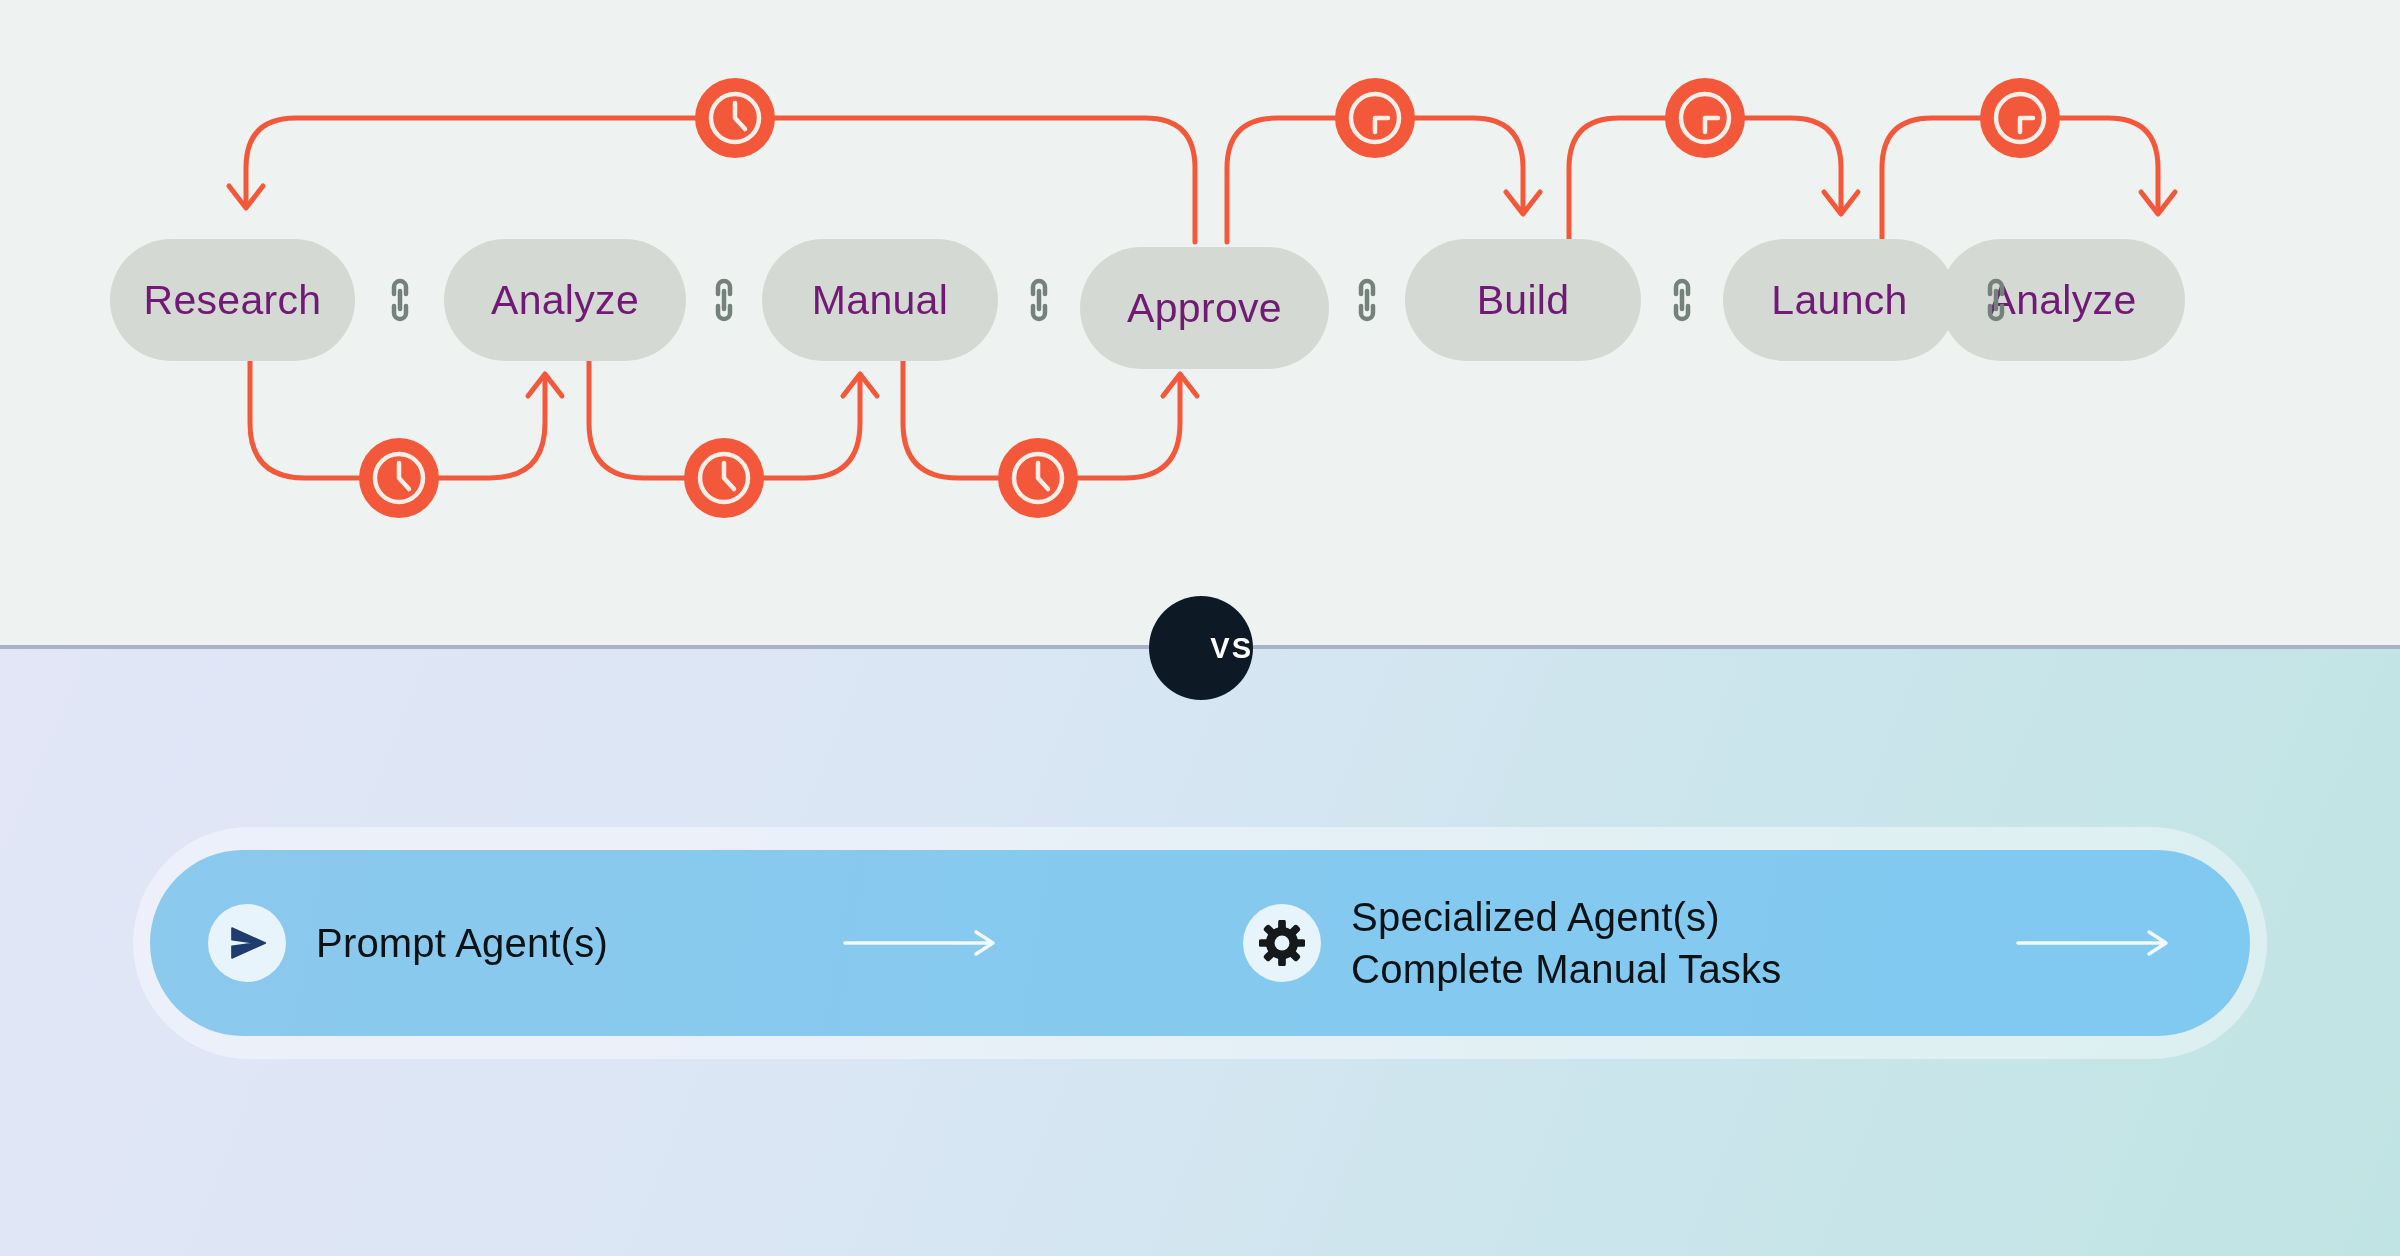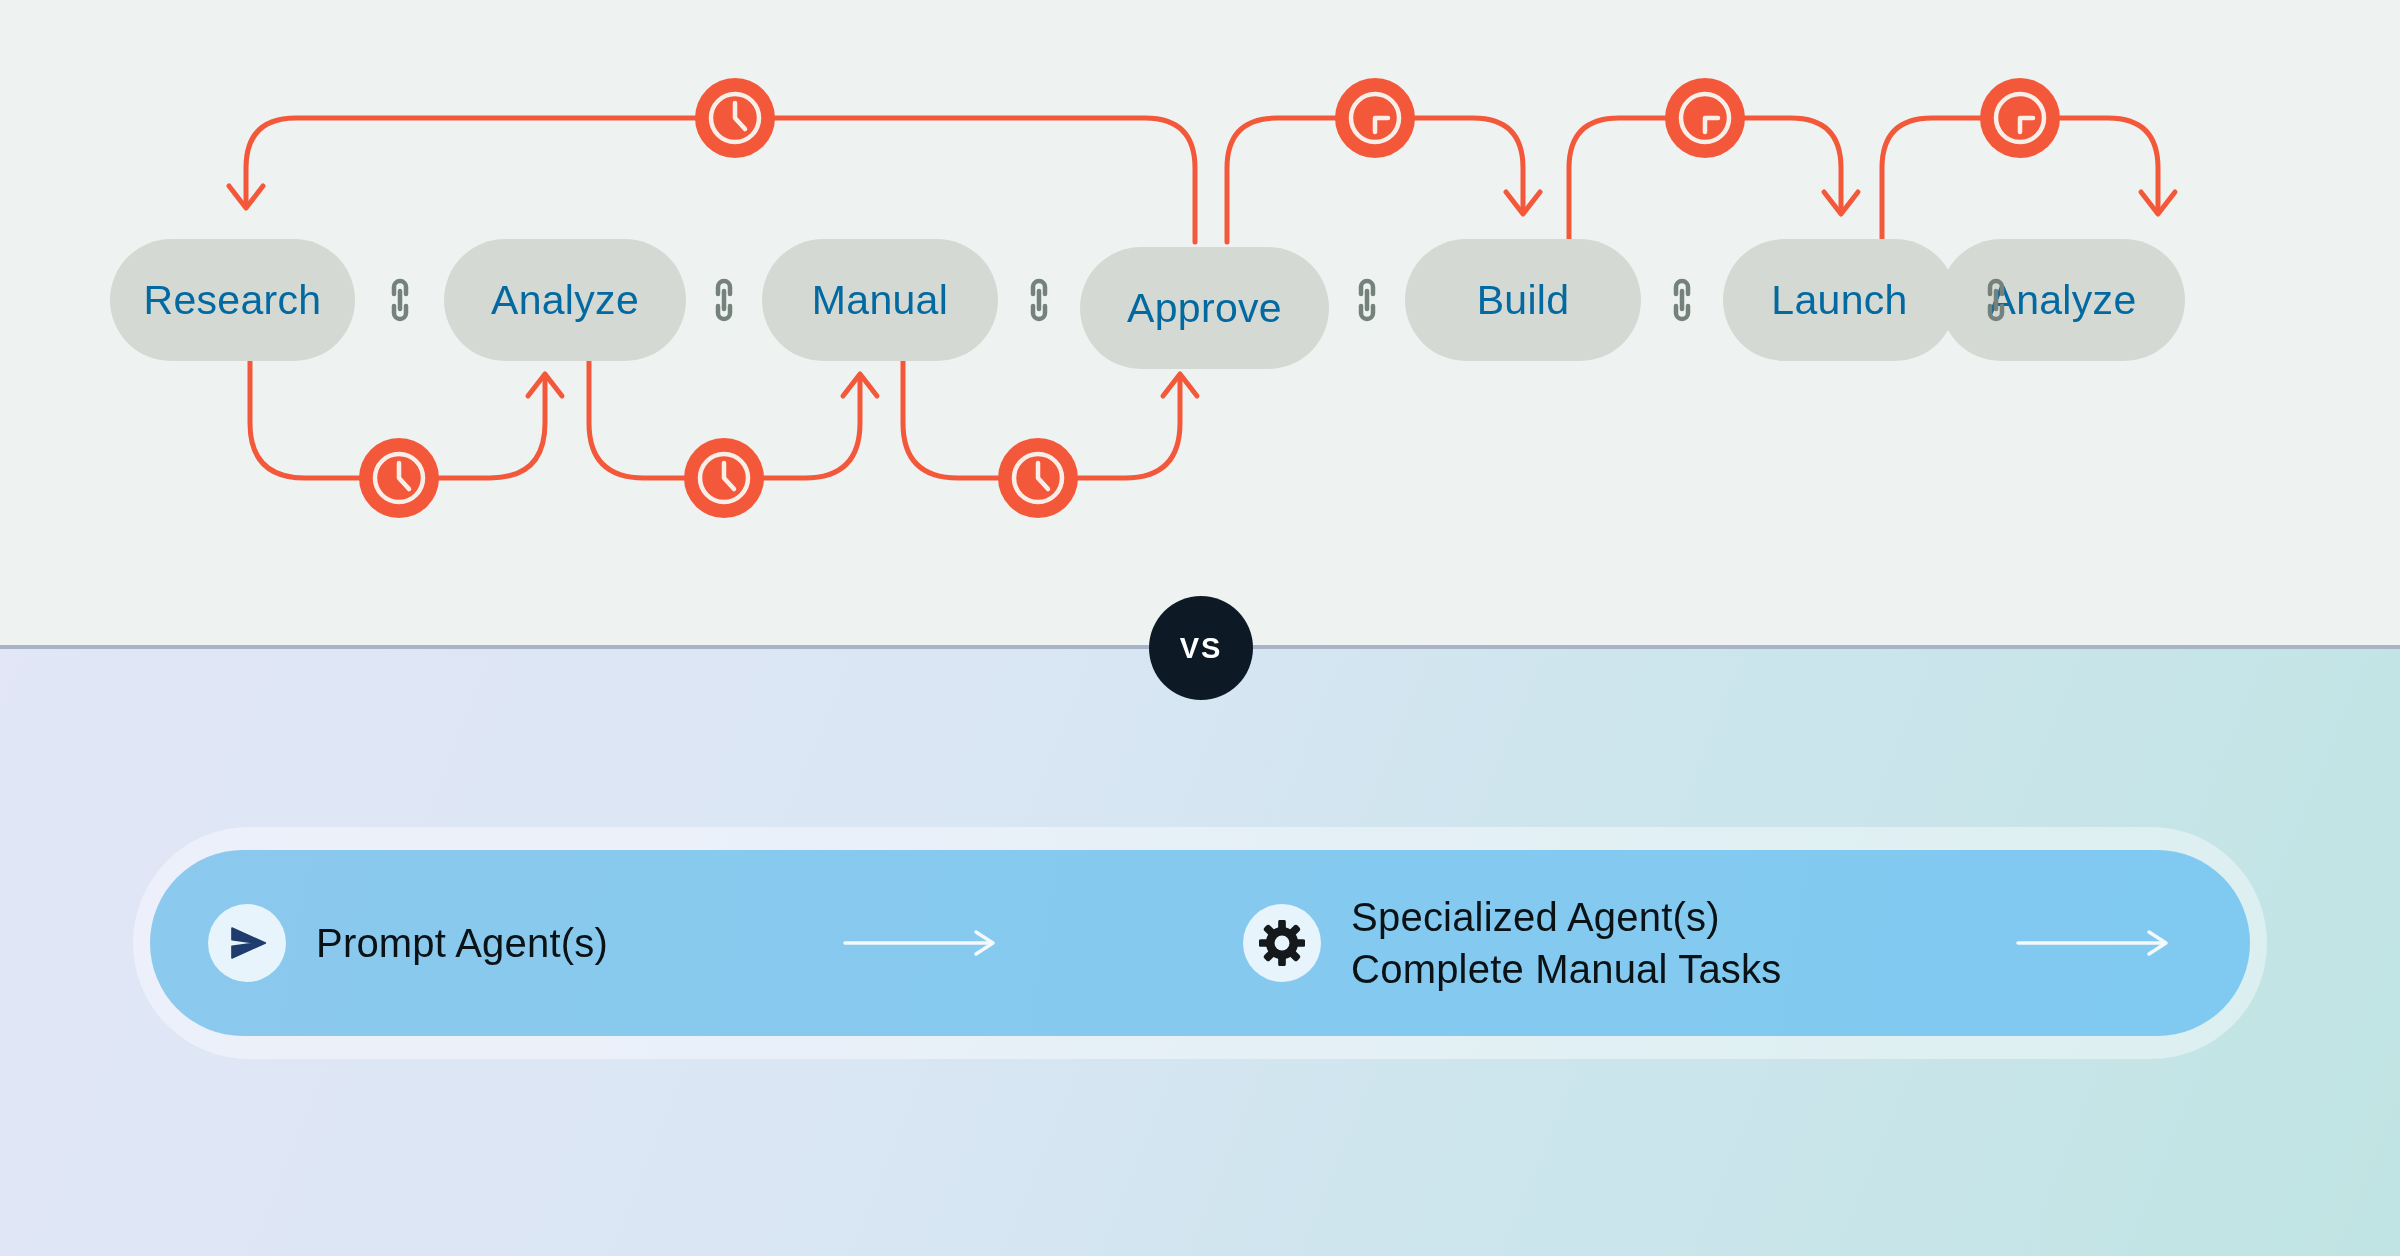--- a/index.html
+++ b/index.html
@@ -6,28 +6,28 @@
   .canvas{
     position:relative;width:2400px;height:1256px;overflow:hidden;
     font-family:"Liberation Sans",sans-serif;
   }
   
   .top-section{position:absolute;left:0;top:0;width:2400px;height:645px;background:#EEF2F0;}
   .flow-svg{position:absolute;left:0;top:0;}
   .stage-pill{
     position:absolute;top:239px;height:122px;border-radius:61px;background:#D5D9D3;
     display:flex;align-items:center;justify-content:center;
-    font-size:41px;font-weight:500;color:#0369a1;letter-spacing:.3px;
+    font-size:41px;font-weight:500;color:#701a75;letter-spacing:.3px;
   }
   .chain-icon{position:absolute;top:277px;}
   
   .divider{position:absolute;left:0;top:645px;width:2400px;height:4px;background:#A9B3C8;}
   .vs-badge{
     position:absolute;left:1149px;top:596px;width:104px;height:104px;border-radius:50%;
-    background:#0D1A26;display:flex;align-items:center;justify-content:center;
+    background:#0D1A26;display:flex;align-items:center;justify-content:flex-end;
     color:#FFFFFF;font-size:29px;font-weight:700;letter-spacing:2px;z-index:5;
   }
   
   .bottom-section{
     position:absolute;left:0;top:649px;width:2400px;height:607px;
     background:linear-gradient(112deg,#E2E6F7 0%,#DAE6F4 38%,#CBE5EC 68%,#C0E4E3 100%);
   }
   .bar-halo{
     position:absolute;left:133px;top:827px;width:2134px;height:232px;border-radius:116px;
     background:rgba(255,255,255,0.42);

